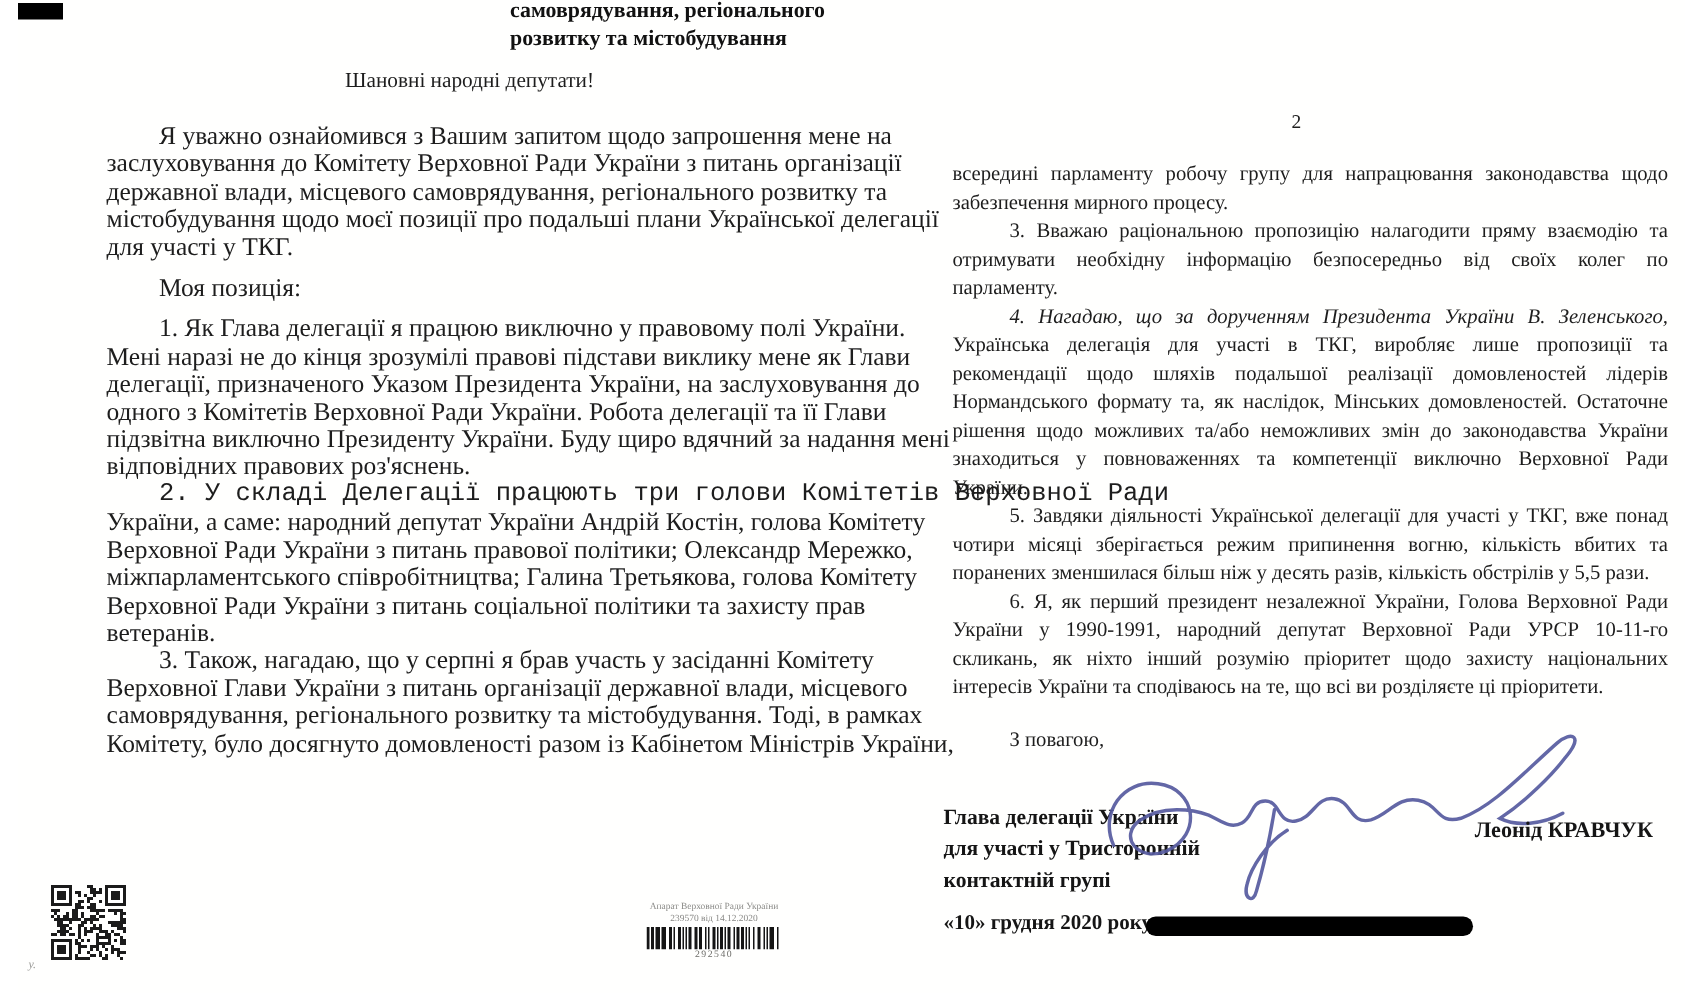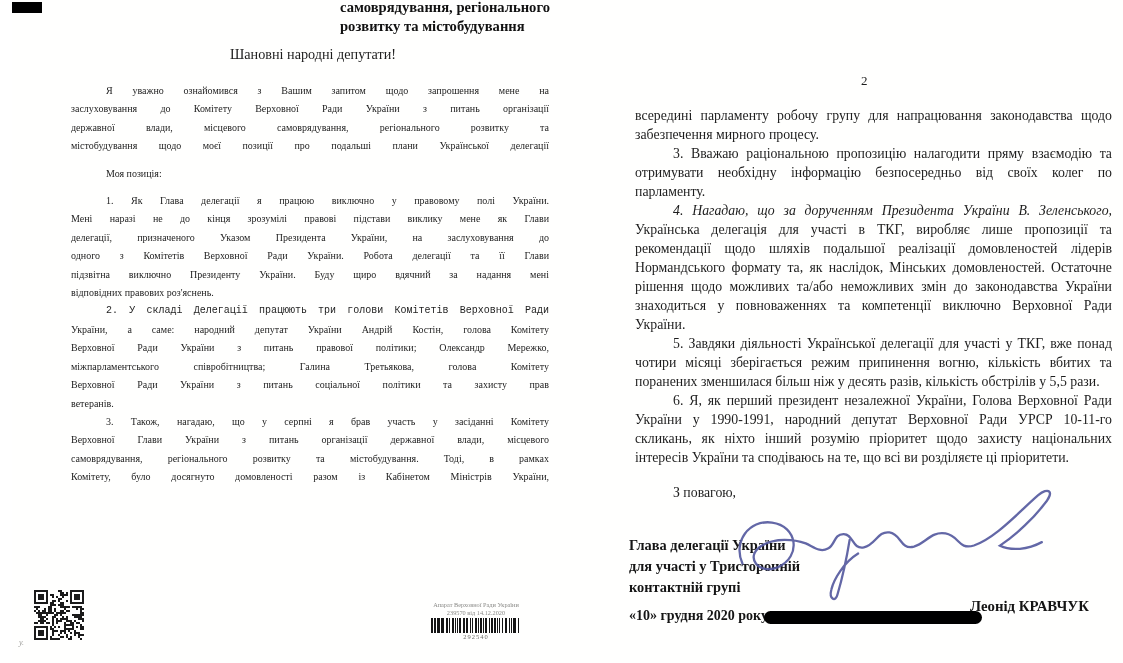--- a/index.html
+++ b/index.html
@@ -14,38 +14,38 @@
   .abs { position:absolute; }
 
   
   .body-block { text-align:justify; }
   .body-block .para { margin:0; }
   .body-block .para.loose { margin:9px 0; }
   .line { white-space:nowrap; overflow:visible; }
   .line.jl { text-align:justify; text-align-last:justify; }
   .line:not(.jl) { text-align-last:left; text-align:left; }
 
-  #p1-body { left:59px; top:82px; width:478px; font-size:10px; line-height:18.4px; }
+  #p1-body { left:59px; top:82px; width:478px; font-size:17px; line-height:18.4px; }
   #p2-body { left:623px; top:106px; width:477px; font-size:13.8px; line-height:19px; }
   #p2-body .closing-para { margin-top:16px; }
 
   .letterhead {
     left:328px; top:-2px; font-weight:bold; font-size:14.6px; line-height:19px;
     color:#111;
   }
   .salutation { left:218px; top:46px; font-size:14.2px; }
   .page-number { left:849px; top:73px; font-size:13px; }
 
   
   .redact-corner { left:0; top:2px; width:30px; height:11px; background:#000; }
   .redact-date { left:752px; top:611px; width:218px; height:13px; background:#000; border-radius:7px; }
 
   
   .signer-title { left:617px; top:535px; width:210px; font-weight:bold; font-size:14.4px; line-height:21px; color:#151515; }
-  .signer-name { left:945px; top:598px; width:145px; text-align:center; font-weight:bold; font-size:14.8px; color:#151515; }
+  .signer-name { left:945px; top:546px; width:145px; text-align:right; font-weight:bold; font-size:14.8px; color:#151515; }
   .date-line { left:617px; top:608px; font-weight:bold; font-size:14px; color:#151515; }
   #signature-svg { left:718px; top:490px; pointer-events:none; transform:rotate(-2deg); }
 
   
   .stamp { left:409px; top:601px; width:110px; text-align:center; color:#8a8a87; }
   .stamp .s-line { font-size:6.3px; line-height:7.5px; white-space:nowrap; }
   .stamp #barcode { margin:2px auto 0 auto; width:90px; height:15px; display:block; }
   .stamp .s-num { font-size:6.5px; color:#6e6e6a; letter-spacing:1px; }
 
   
@@ -65,20 +65,21 @@
   </div>
 
   <div class="abs salutation">Шановні народні депутати!</div>
 
   <div id="p1-body" class="abs body-block">
       <div class="para">
         <div class="line jl" style="text-indent: 35px;">Я уважно ознайомився з Вашим запитом щодо запрошення мене на</div>
         <div class="line jl">заслуховування до Комітету Верховної Ради України з питань організації</div>
         <div class="line jl">державної влади, місцевого самоврядування, регіонального розвитку та</div>
         <div class="line jl">містобудування щодо моєї позиції про подальші плани Української делегації</div>
+        <div class="line">для участі у ТКГ.</div>
       </div>
       <div class="para loose">
         <div class="line" style="text-indent: 35px;">Моя позиція:</div>
       </div>
       <div class="para">
         <div class="line jl" style="text-indent: 35px;">1. Як Глава делегації я працюю виключно у правовому полі України.</div>
         <div class="line jl">Мені наразі не до кінця зрозумілі правові підстави виклику мене як Глави</div>
         <div class="line jl">делегації, призначеного Указом Президента України, на заслуховування до</div>
         <div class="line jl">одного з Комітетів Верховної Ради України. Робота делегації та її Глави</div>
         <div class="line jl">підзвітна виключно Президенту України. Буду щиро вдячний за надання мені</div>

